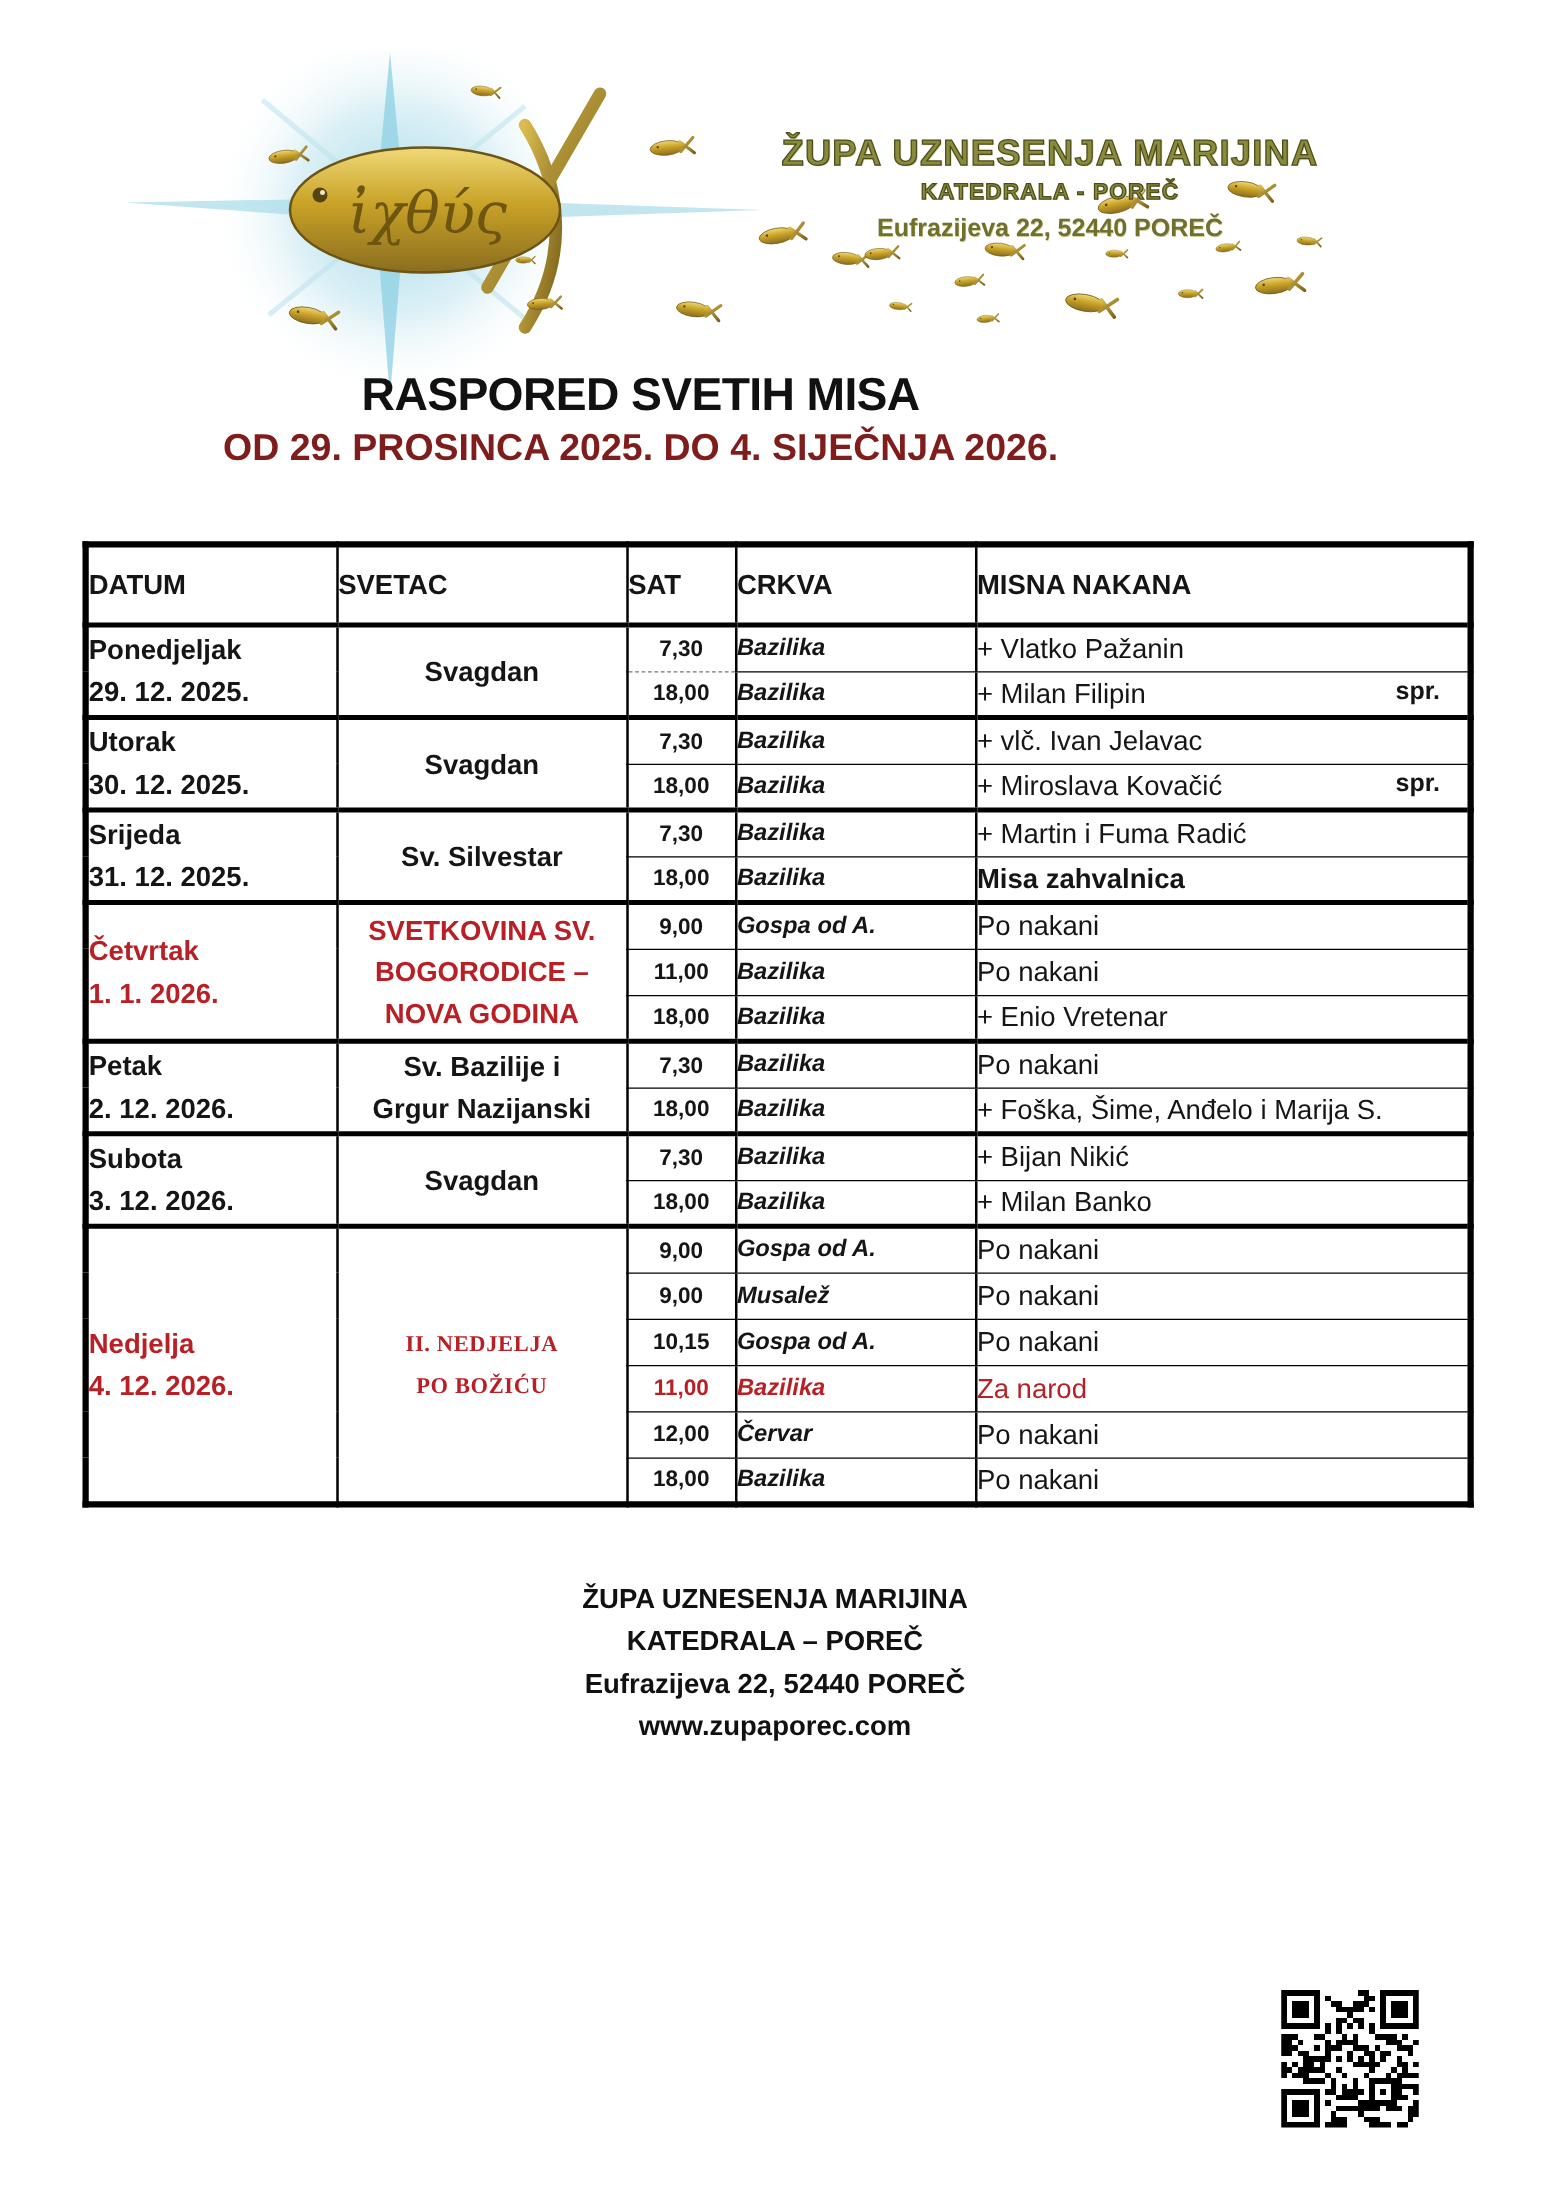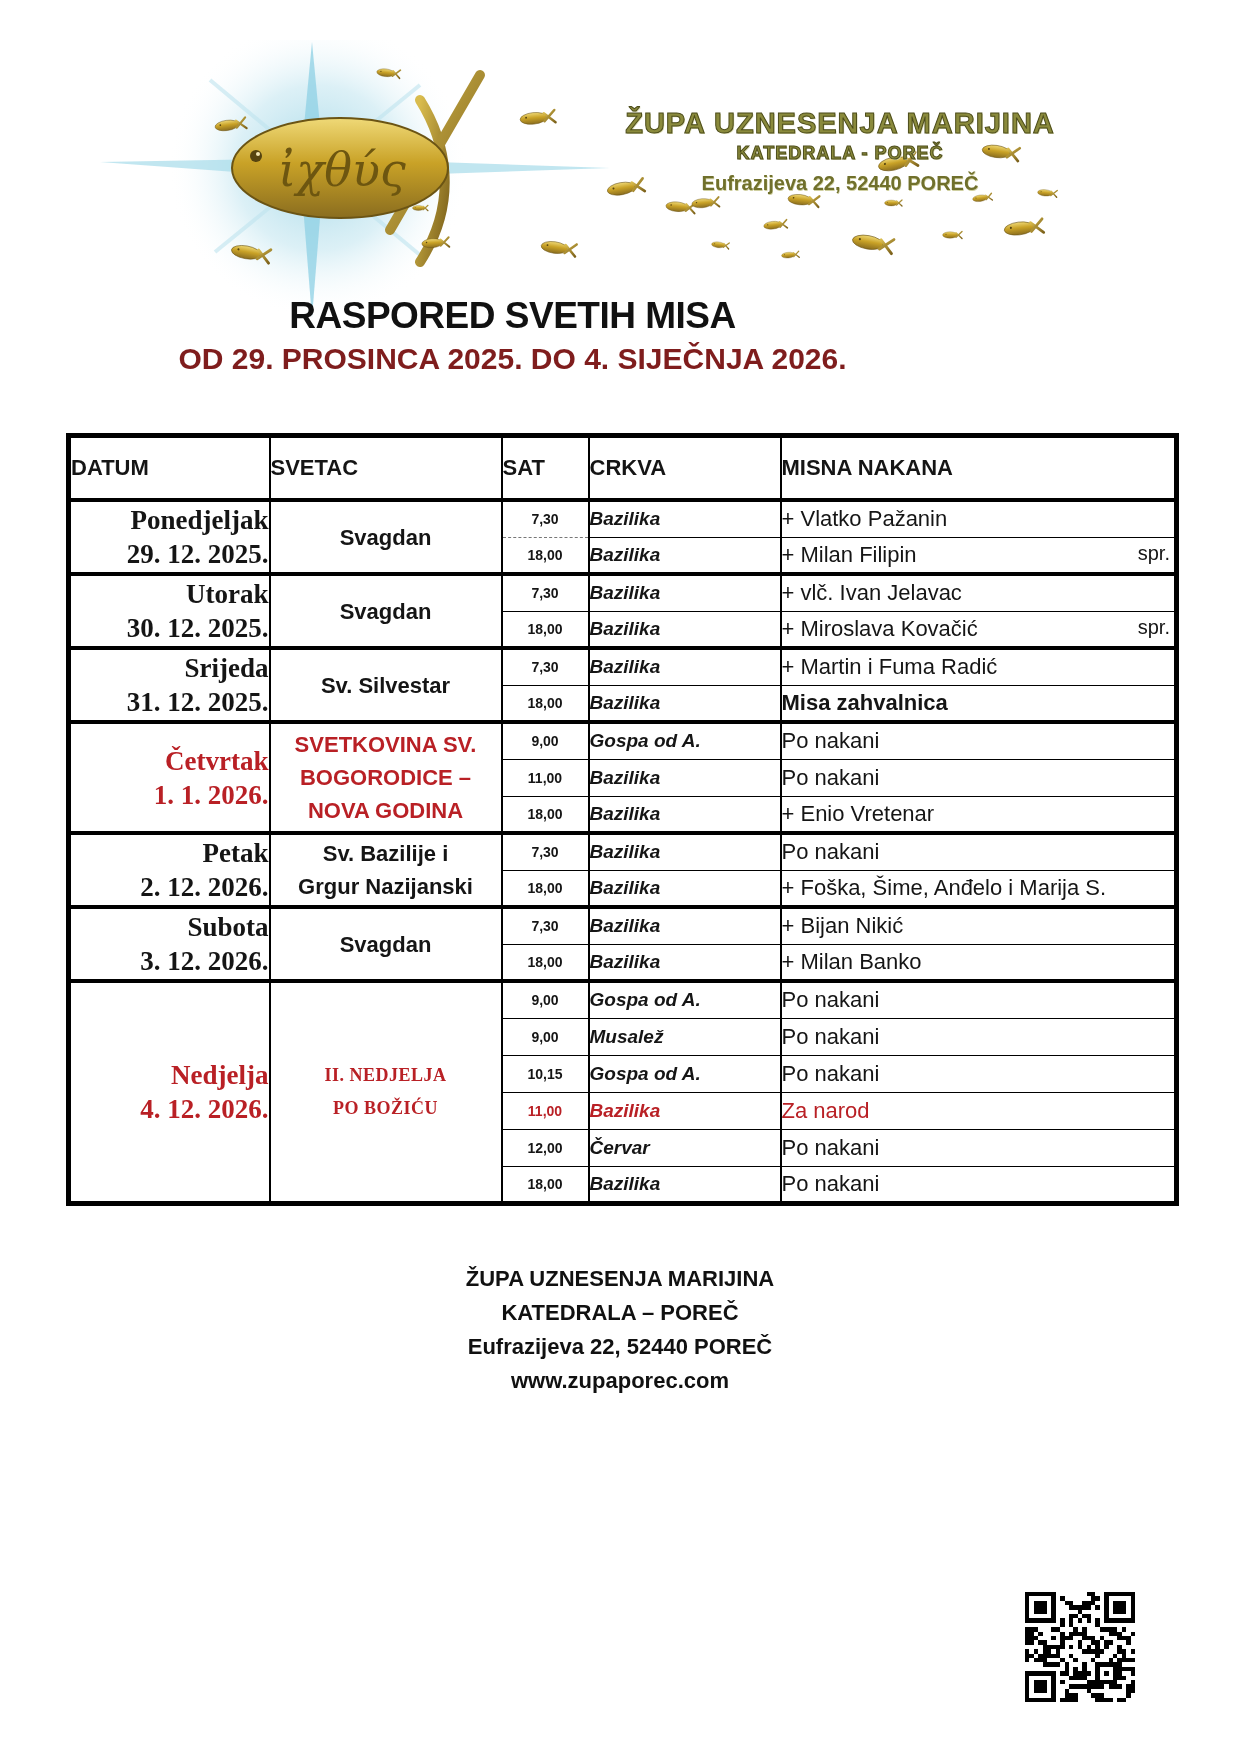--- a/index.html
+++ b/index.html
@@ -37,27 +37,27 @@
     padding:0;vertical-align:middle;
   }
   table.sched thead th{
     height:60px;font-size:22px;font-weight:700;text-align:left;
     border-bottom:4px solid #000;
   }
   table.sched tbody tr{height:37px;}
   td.group-top{border-top:4px solid #000;}
   td.inner{border-top:1px solid #000;}
   td.inner.dashed{border-top:1px dashed #777;}
-  .date-cell{text-align:right;font-weight:700;font-size:27px;line-height:34px;font-family:Liberation Serif, serif;}
+  .date-cell{text-align:left;font-weight:700;font-size:22px;line-height:34px;}
   .svetac-cell{text-align:center;font-weight:700;font-size:22px;line-height:33px;white-space:pre-line;}
   .svetac-cell.serif{font-family:"Liberation Serif",serif;font-size:18px;letter-spacing:0.5px;}
-  .sat-cell{text-align:center;font-weight:700;font-size:14px;margin-left:44px;}
+  .sat-cell{text-align:center;font-weight:700;font-size:18px;margin-left:44px;}
   .crkva-cell{font-weight:700;font-style:italic;font-size:19px;padding-left:10px;}
   .nakana-cell{font-size:22px;padding-left:12px;}
-  .nakana-cell .note{float:right;padding-right:4px;font-size:20px;font-weight:400;}
+  .nakana-cell .note{float:right;padding-right:22px;font-size:20px;font-weight:700;}
   .nakana-cell.bold-txt{font-weight:700;margin-left:21px;}
   .red{color:#b92025;}
   
   .footer-block{position:absolute;left:0;top:1262px;width:1240px;text-align:center;}
   .footer-block div{font-size:22px;font-weight:700;line-height:34px;color:#111;}
   
   .qr{position:absolute;left:1025px;top:1592px;width:110px;height:110px;}
 </style>
 </head>
 <body>

